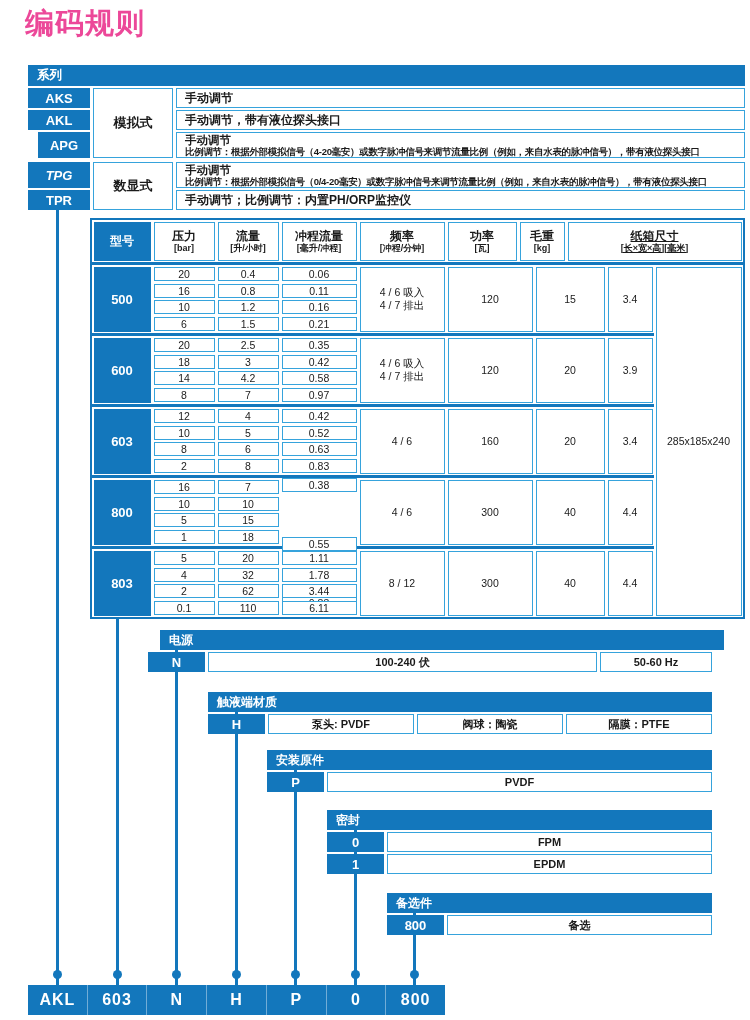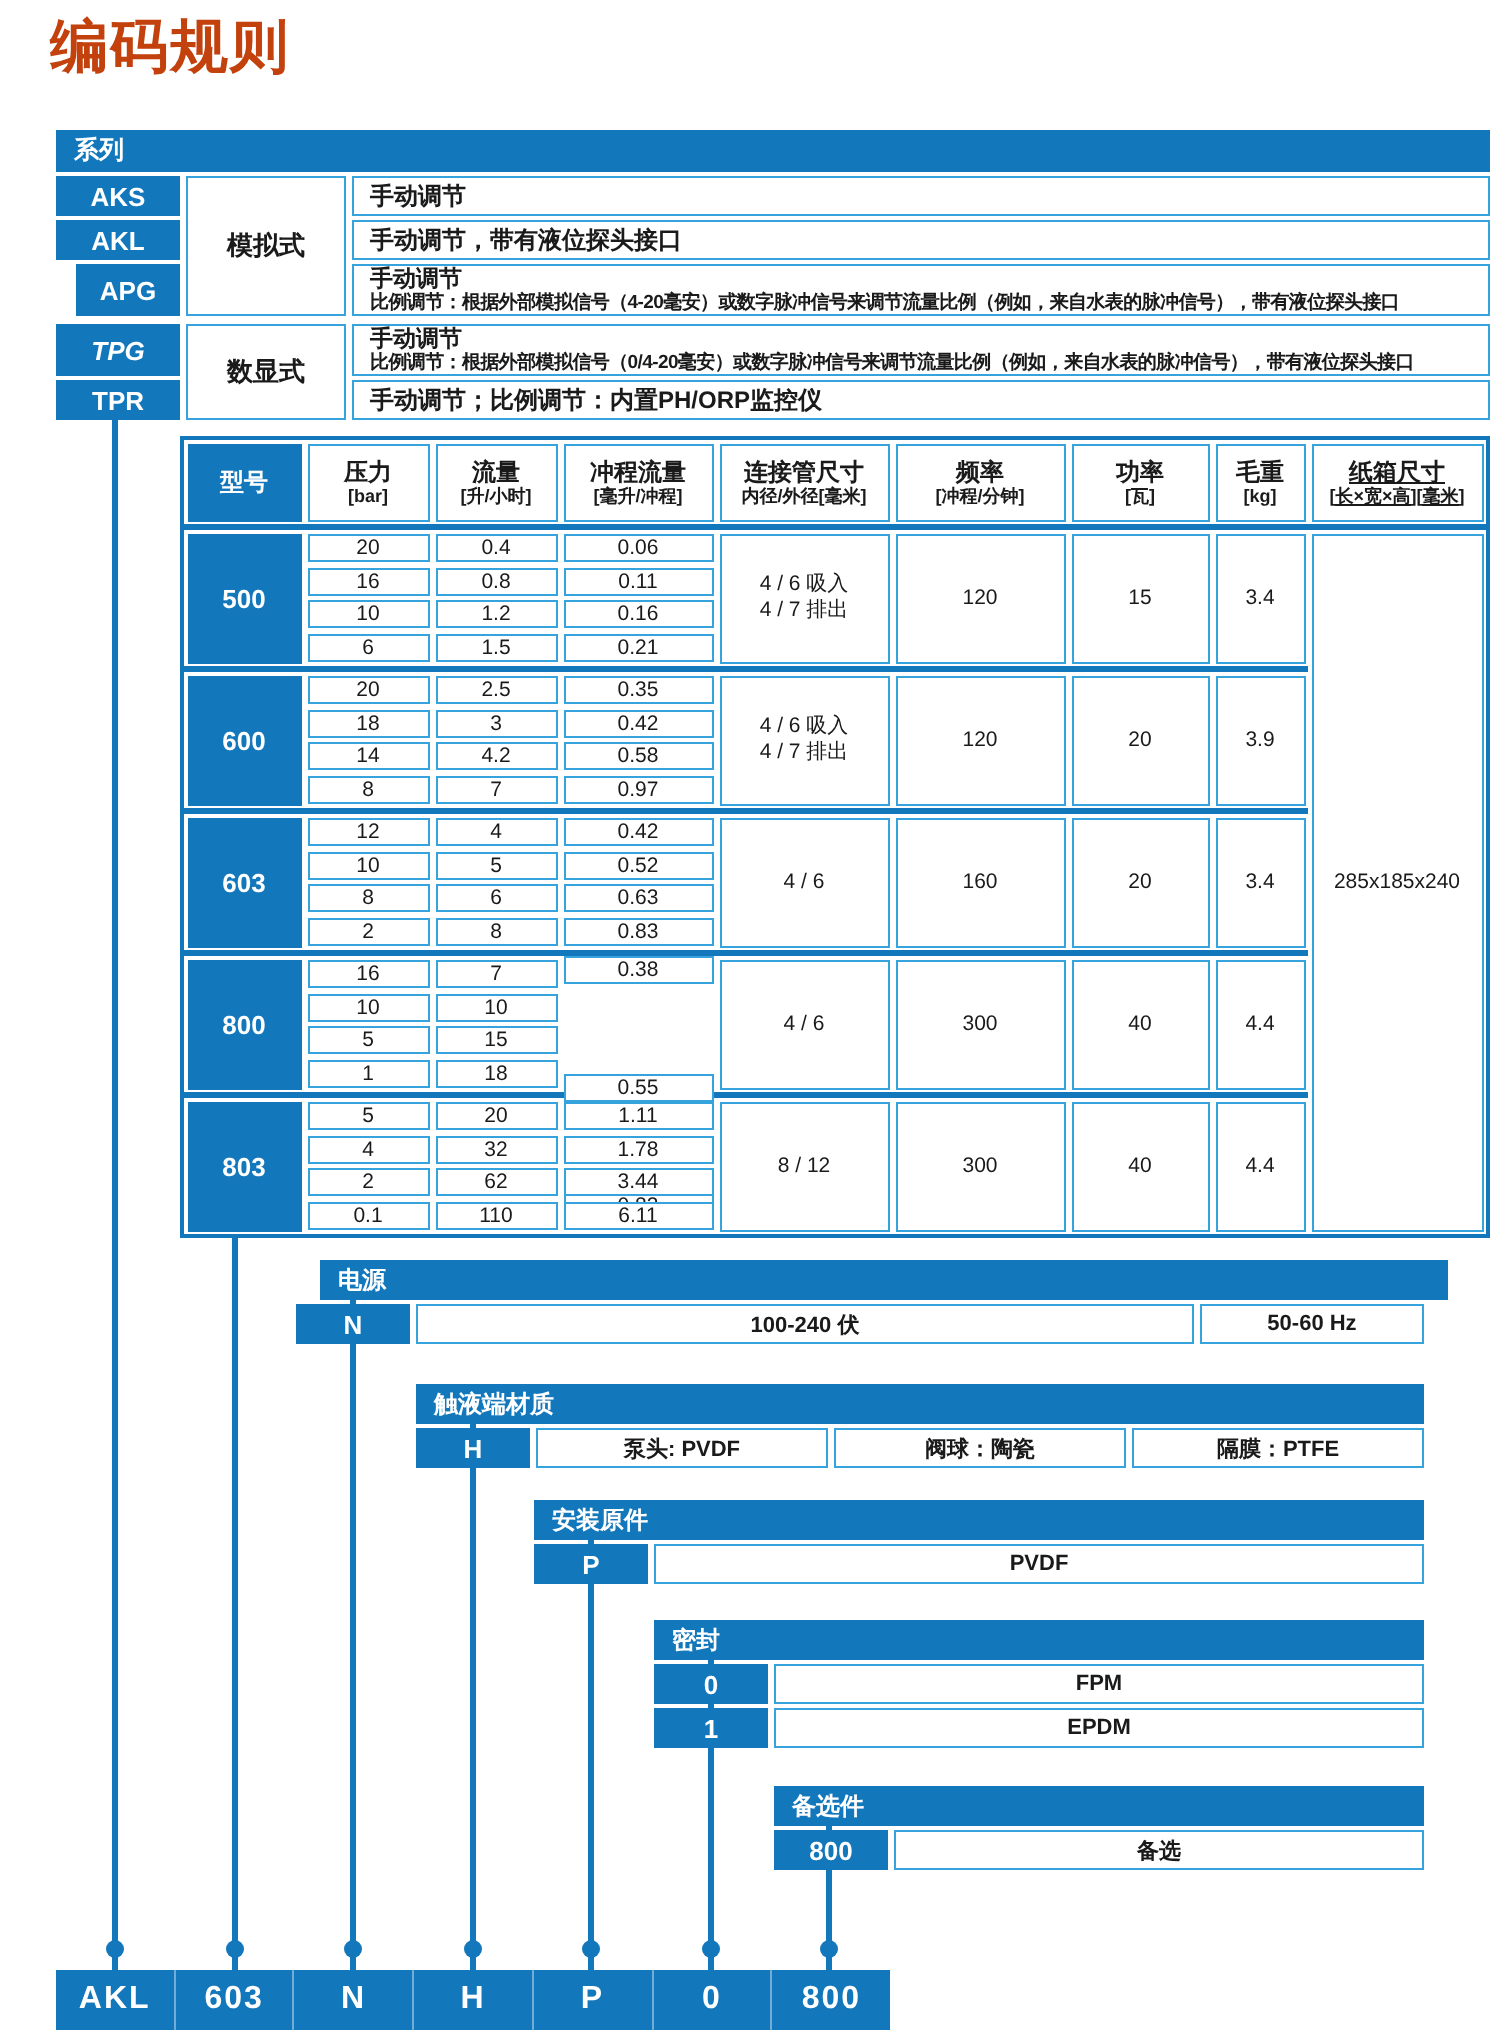--- a/index.html
+++ b/index.html
@@ -1,19 +1,19 @@
 <!DOCTYPE html>
 <html><head>
 <meta charset="utf-8">
 <style>
   html,body{margin:0;padding:0;background:#fff;}
   body{font-family:"Liberation Sans","DejaVu Sans",sans-serif;color:#1a1a1a;}
   #canvas{position:relative;width:750px;height:1020px;background:#fff;overflow:hidden;}
 
-  #page-title{position:absolute;left:25px;top:4px;font-size:29px;font-weight:bold;color:#c2410c;letter-spacing:1px;}
+  #page-title{position:absolute;left:25px;top:4px;font-size:29px;font-weight:bold;color:#ec4899;letter-spacing:1px;}
 
   .hdr-bar{position:absolute;background:#1377bc;color:#fff;font-weight:bold;font-size:12.5px;
            box-sizing:border-box;display:flex;align-items:center;padding-left:9px;}
   .wbox{background:#fff;border:1.5px solid #36a3dc;box-sizing:border-box;}
   .code-cell{background:#1377bc;color:#fff;font-weight:bold;font-size:13px;
              display:flex;align-items:center;justify-content:center;box-sizing:border-box;flex:none;}
 
   
   #series-groups{position:absolute;left:28px;top:88px;width:717px;}
   .series-group{display:flex;align-items:stretch;gap:3px;border-radius:20px;}
@@ -136,24 +136,20 @@
         </div>
         <div class="wbox hcell" style="width: 61px;">
           <div class="t">流量</div>
           <div class="s">[升/小时]</div>
         </div>
         <div class="wbox hcell" style="width: 75px;">
           <div class="t">冲程流量</div>
           <div class="s">[毫升/冲程]</div>
         </div>
         <div class="wbox hcell" style="width: 85px;">
-          <div class="t">连接管尺寸</div>
-          <div class="s">内径/外径[毫米]</div>
-        </div>
-        <div class="wbox hcell" style="width: 85px;">
           <div class="t">频率</div>
           <div class="s">[冲程/分钟]</div>
         </div>
         <div class="wbox hcell" style="width: 69px;">
           <div class="t">功率</div>
           <div class="s">[瓦]</div>
         </div>
         <div class="wbox hcell" style="width: 45px;">
           <div class="t">毛重</div>
           <div class="s">[kg]</div>

